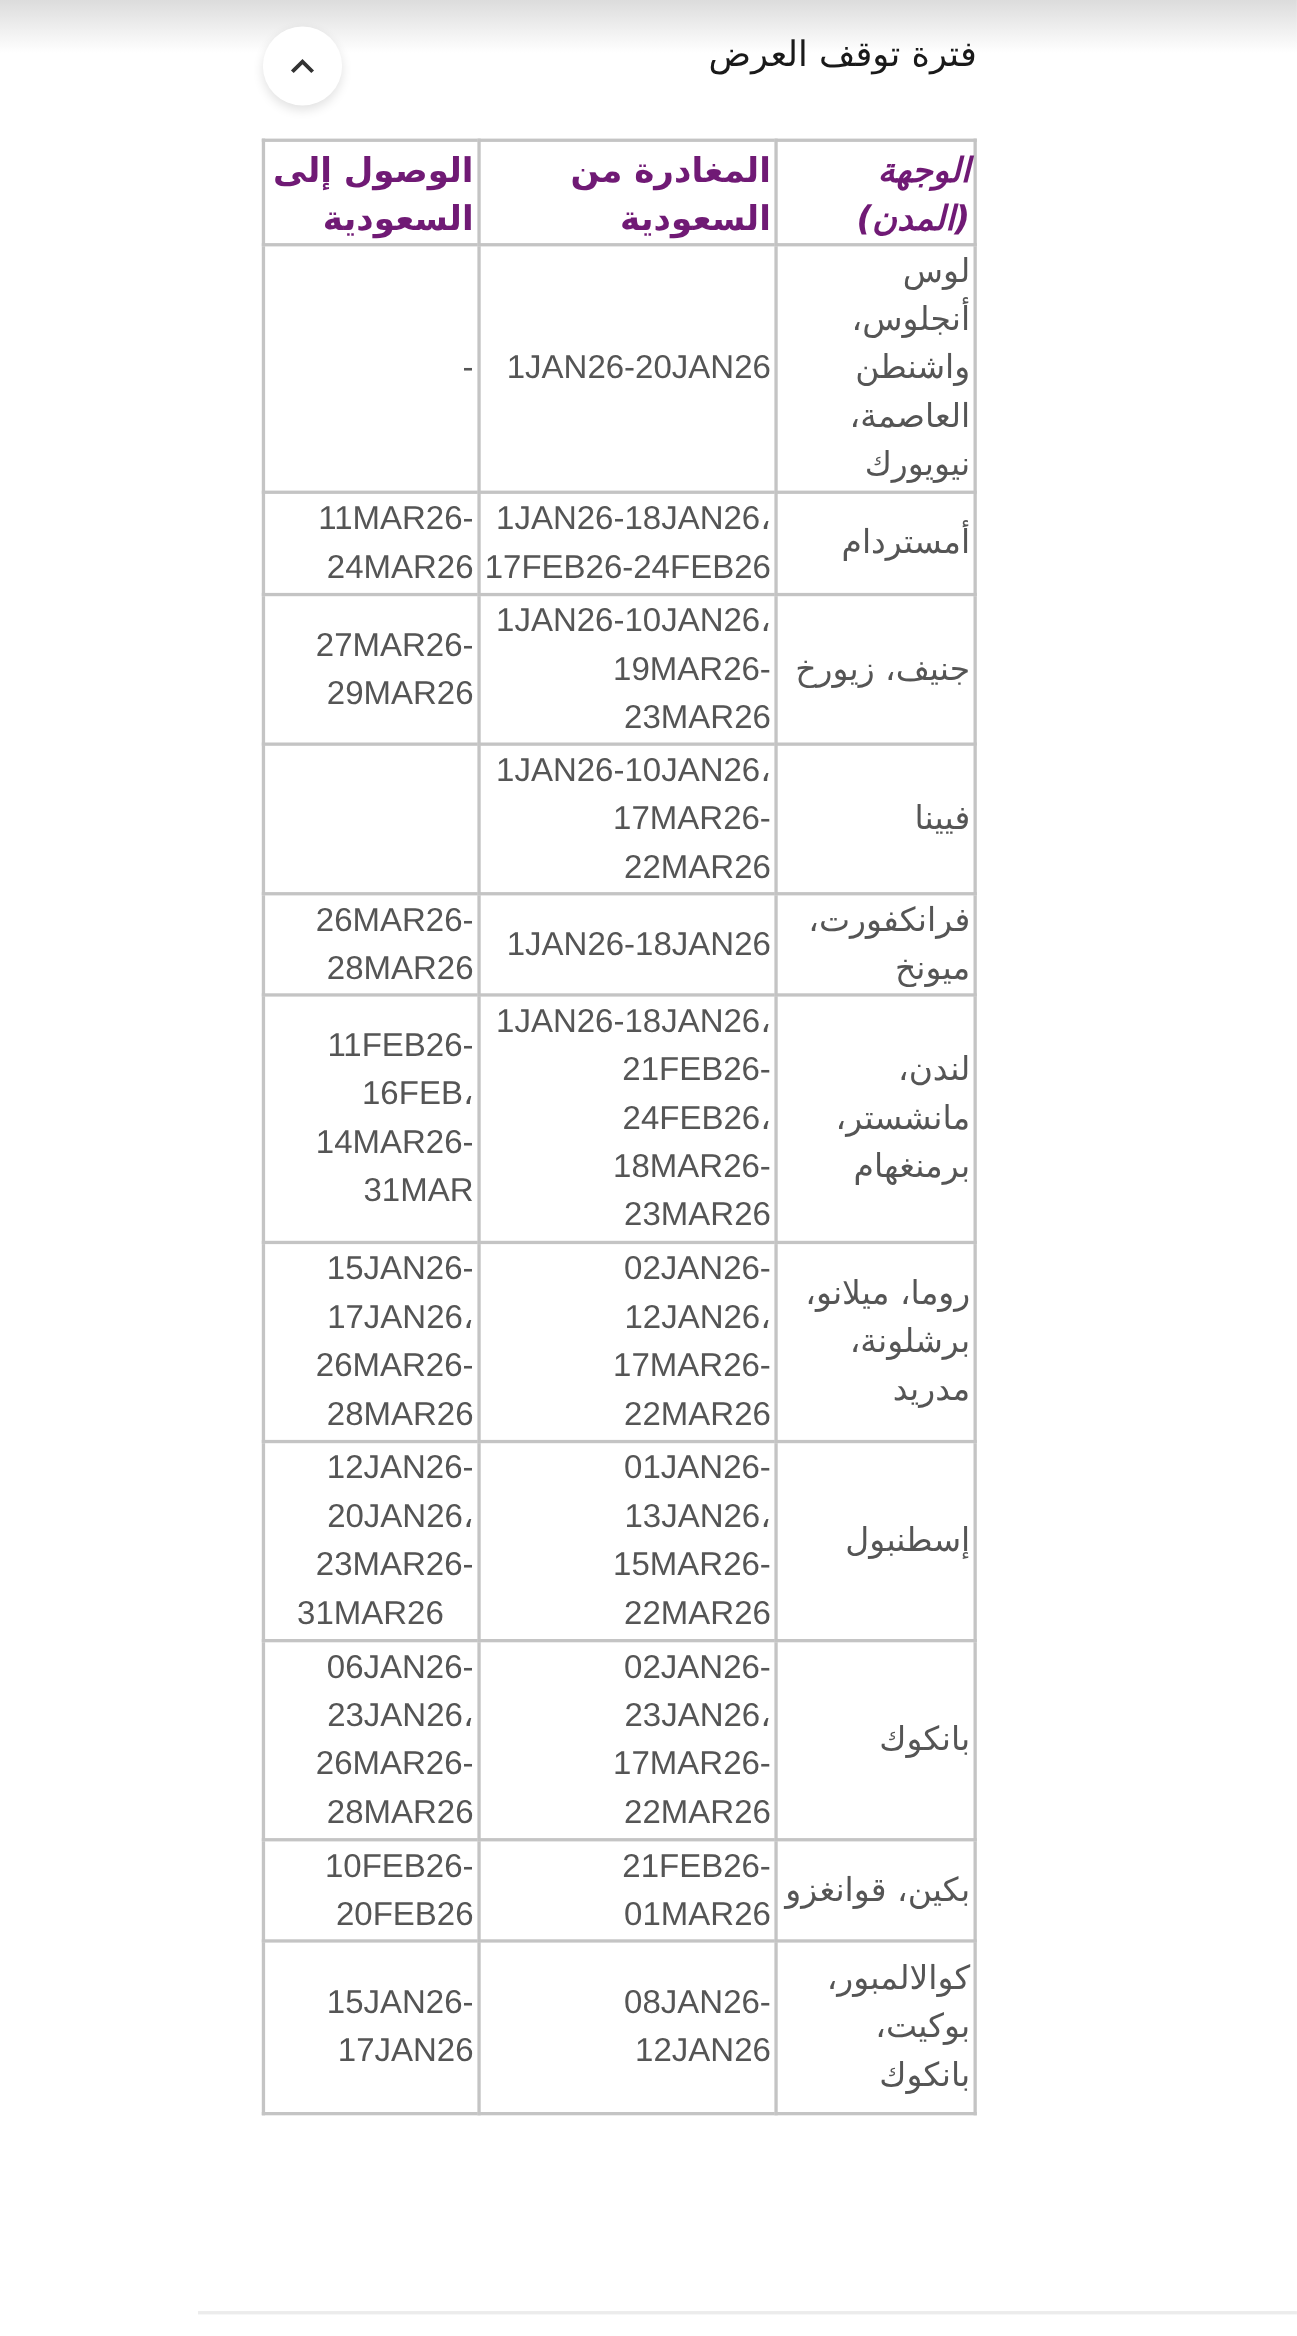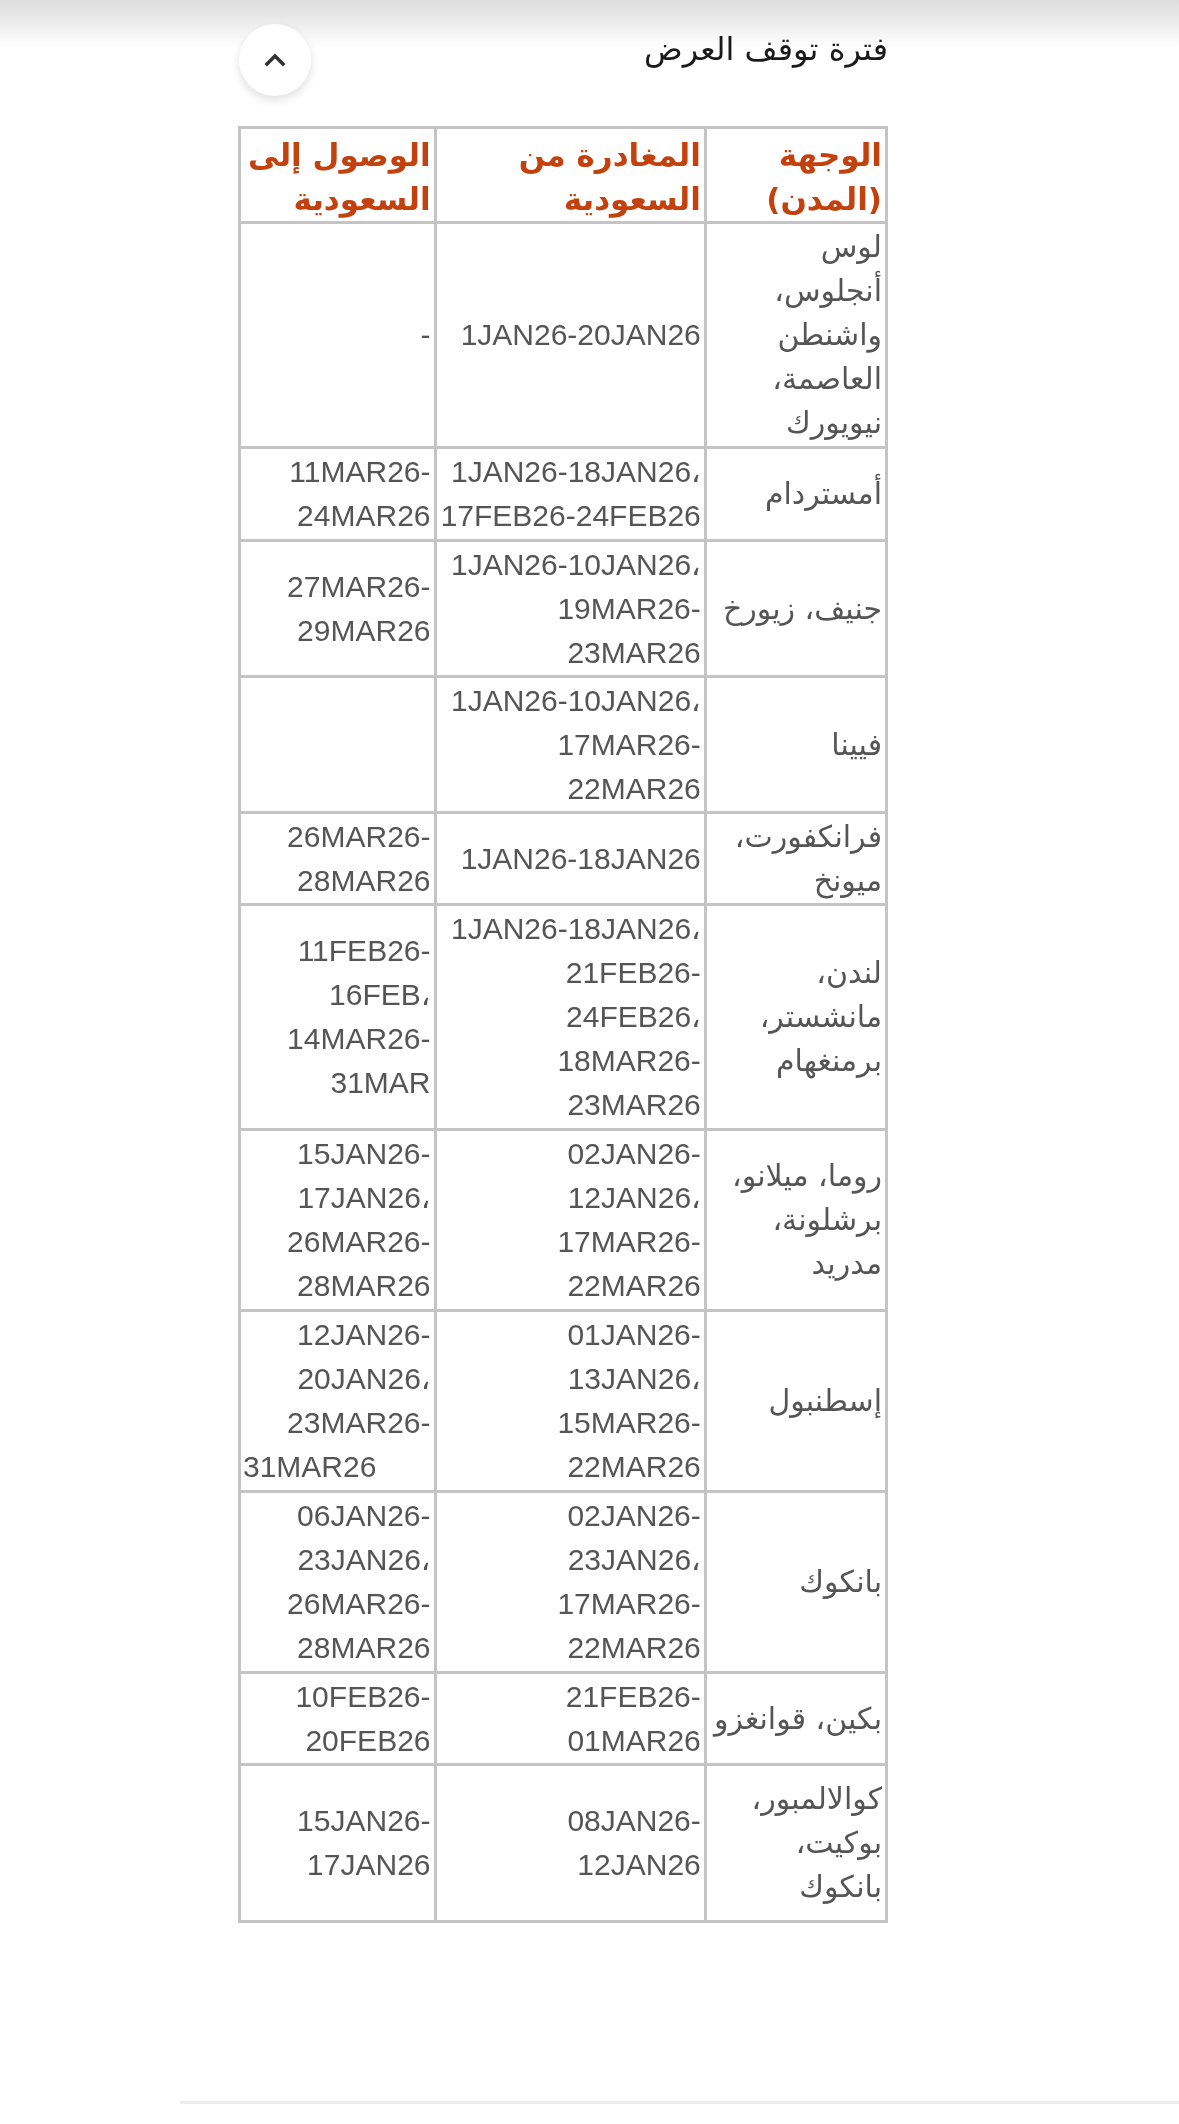--- a/index.html
+++ b/index.html
@@ -26,24 +26,24 @@
     position: absolute; left: 238px; top: 126px; width: 650px;
     border-collapse: collapse; direction: rtl;
     border: 3px solid #c4c4c4;
   }
   table.promo th, table.promo td {
     border: 3px solid #c4c4c4; padding: 0 3px 0 2px;
     text-align: right; vertical-align: middle;
     font-size: 30px; line-height: 44px; color: #555;
   }
   table.promo th {
-    font-weight: bold; color: #c2410c; height: 86px; vertical-align: top; padding-top: 4px;
+    font-weight: bold; color: #701a75; height: 86px; vertical-align: top; padding-top: 4px;
     font-size: 31px;
   }
-  .col-dest { width: 174px; }
+  .col-dest { width: 174px; font-style: italic; }
   .col-dep { width: 266px; }
   .col-arr { width: 189px; }
   td.dest { font-size: 30px; color: #555; }
   .dates { font-family: "Liberation Sans", sans-serif; font-size: 31px; word-break: break-word; }
   .line { display: block; }
   .bottom-rule {
     position: absolute; left: 180px; top: 2101px; width: 999px; height: 3px; background: #ececec;
   }
 </style>
 </head>
@@ -155,21 +155,21 @@
         <td class="dates">
           <span class="line" dir="ltr" style="text-align: right;">01JAN26-</span>
           <span class="line" dir="ltr" style="text-align: right;">13JAN26،</span>
           <span class="line" dir="ltr" style="text-align: right;">15MAR26-</span>
           <span class="line" dir="ltr" style="text-align: right;">22MAR26</span>
         </td>
         <td class="dates">
           <span class="line" dir="ltr" style="text-align: right;">12JAN26-</span>
           <span class="line" dir="ltr" style="text-align: right;">20JAN26،</span>
           <span class="line" dir="ltr" style="text-align: right;">23MAR26-</span>
-          <span class="line" dir="ltr" style="text-align: left;">31MAR26</span>
+          <span class="line" dir="ltr" style="text-align: center;">31MAR26</span>
         </td>
       </tr>
       <tr style="height: 181px;">
         <td class="dest">بانكوك</td>
         <td class="dates">
           <span class="line" dir="ltr" style="text-align: right;">02JAN26-</span>
           <span class="line" dir="ltr" style="text-align: right;">23JAN26،</span>
           <span class="line" dir="ltr" style="text-align: right;">17MAR26-</span>
           <span class="line" dir="ltr" style="text-align: right;">22MAR26</span>
         </td>

